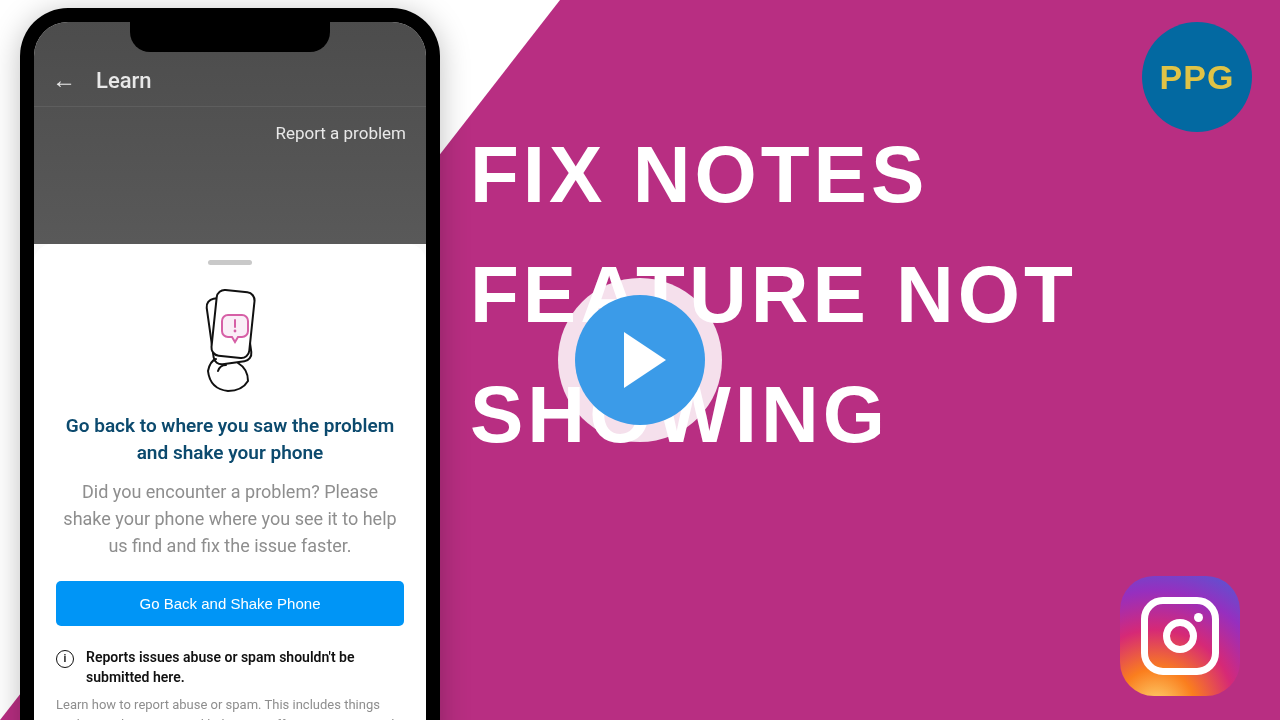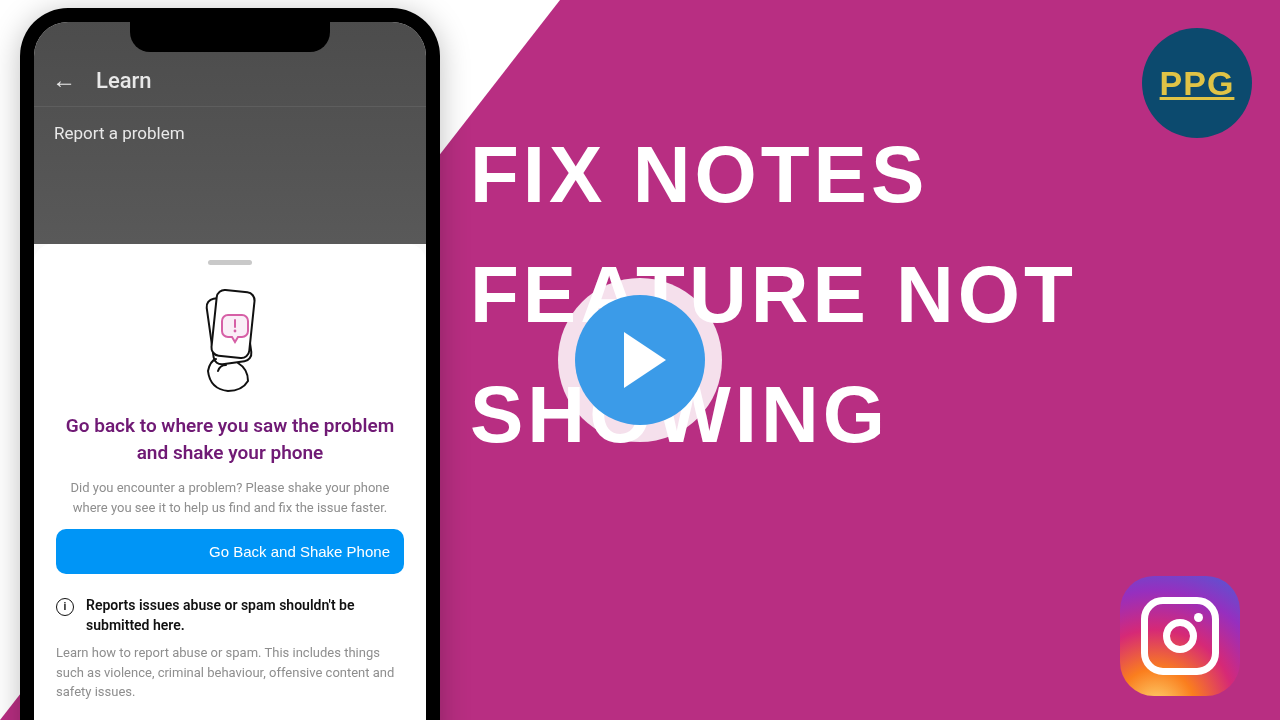--- a/index.html
+++ b/index.html
@@ -81,21 +81,21 @@
     font-weight: 500;
   }
   .back-arrow {
     font-size: 24px;
   }
   .menu-row {
     padding: 16px 20px;
     font-size: 17px;
     border-top: 1px solid rgba(255,255,255,0.08);
     display: flex;
-    justify-content: flex-start;
+    justify-content: flex-end;
   }
   .sheet {
     position: absolute;
     top: 222px;
     left: 0; right: 0; bottom: 0;
     background: #fff;
     border-top-left-radius: 18px;
     border-top-right-radius: 18px;
     z-index: 10;
     padding: 12px 22px 0;
@@ -111,43 +111,42 @@
   .illus {
     width: 100px;
     height: 110px;
     margin: 0 auto 18px;
     position: relative;
   }
   .illus svg { width: 100%; height: 100%; }
   .sheet h3 {
     font-size: 19px;
     font-weight: 600;
-    color: #701a75;
+    color: #0c4a6e;
     line-height: 1.4;
     margin-bottom: 12px;
     padding: 0 4px;
   }
   .sheet p.sub {
-    font-size: 13px;
+    font-size: 18px;
     color: #8e8e8e;
     line-height: 1.5;
-    margin-bottom: 12px;
+    margin-bottom: 22px;
     padding: 0 2px;
   }
   .primary-btn {
     width: 100%;
     background: #0095f6;
     color: #fff;
     border: none;
-    border-radius: 10px;
+    border-radius: 5px;
     padding: 14px;
     font-size: 15px;
     font-weight: 500;
     margin-bottom: 22px;
-    text-align: right;
   }
   .info-row {
     display: flex;
     align-items: flex-start;
     gap: 12px;
     text-align: left;
     font-size: 14px;
     font-weight: 600;
     color: #111;
     line-height: 1.4;
@@ -176,34 +175,33 @@
     color: #fff;
     font-family: "Arial Black", Impact, sans-serif;
     font-weight: 900;
     font-size: 80px;
     letter-spacing: 4px;
     line-height: 1.5;
   }
   .ppg {
     position: absolute;
     right: 28px;
-    top: 28px;
+    top: 22px;
     width: 110px;
     height: 110px;
     border-radius: 50%;
-    background: #0c4a6e;
+    background: #0369a1;
     display: flex;
     align-items: center;
     justify-content: center;
     color: #e0c346;
     font-weight: 800;
     font-size: 34px;
     letter-spacing: 1px;
     font-family: Arial, sans-serif;
-    text-decoration: underline;
   }
   .play {
     position: absolute;
     left: 640px;
     top: 360px;
     transform: translate(-50%, -50%);
     z-index: 50;
   }
   .play-outer {
     width: 164px; height: 164px;

